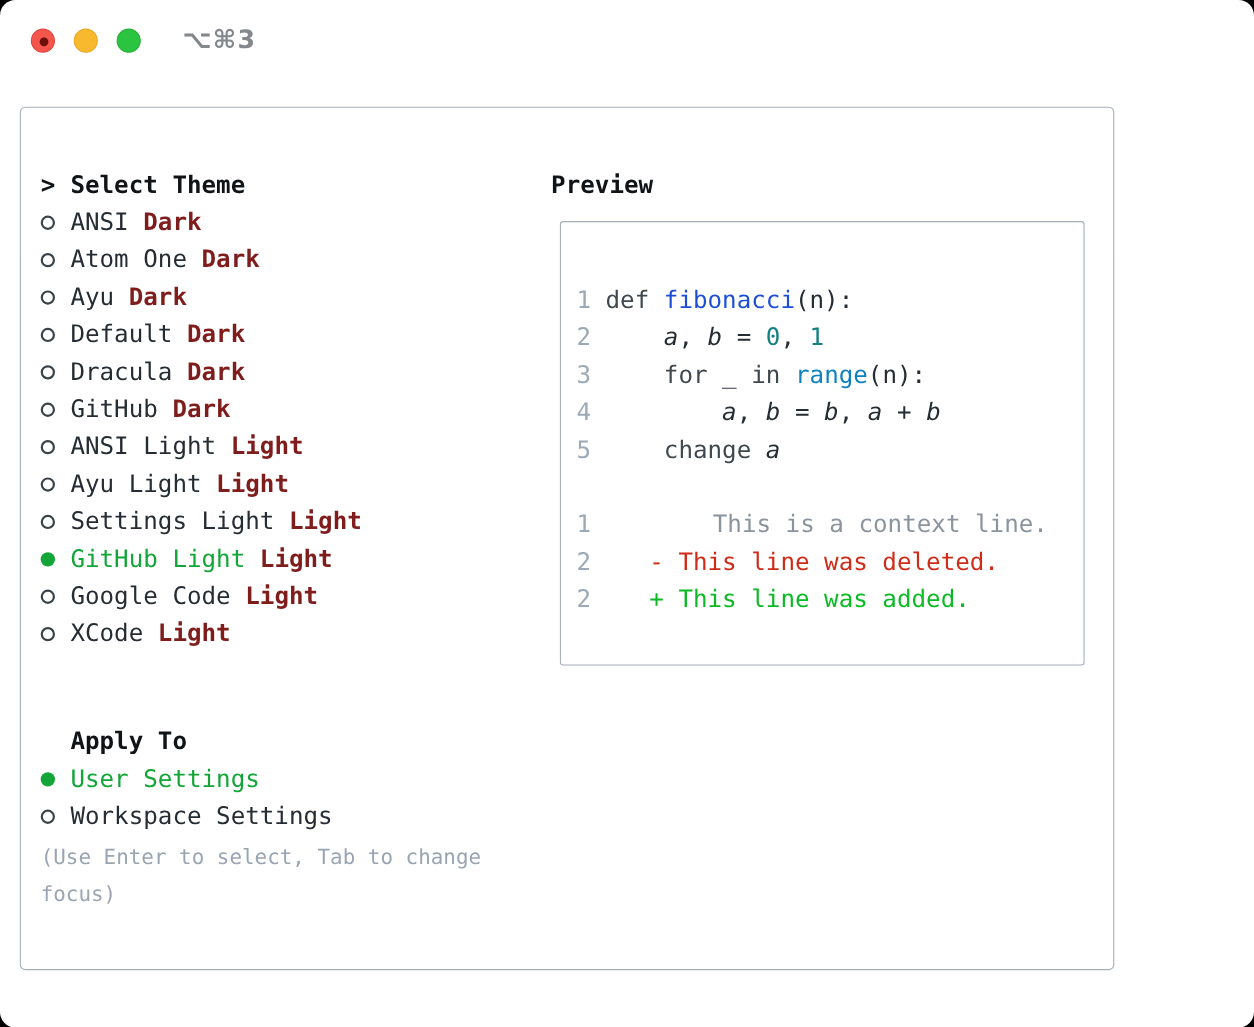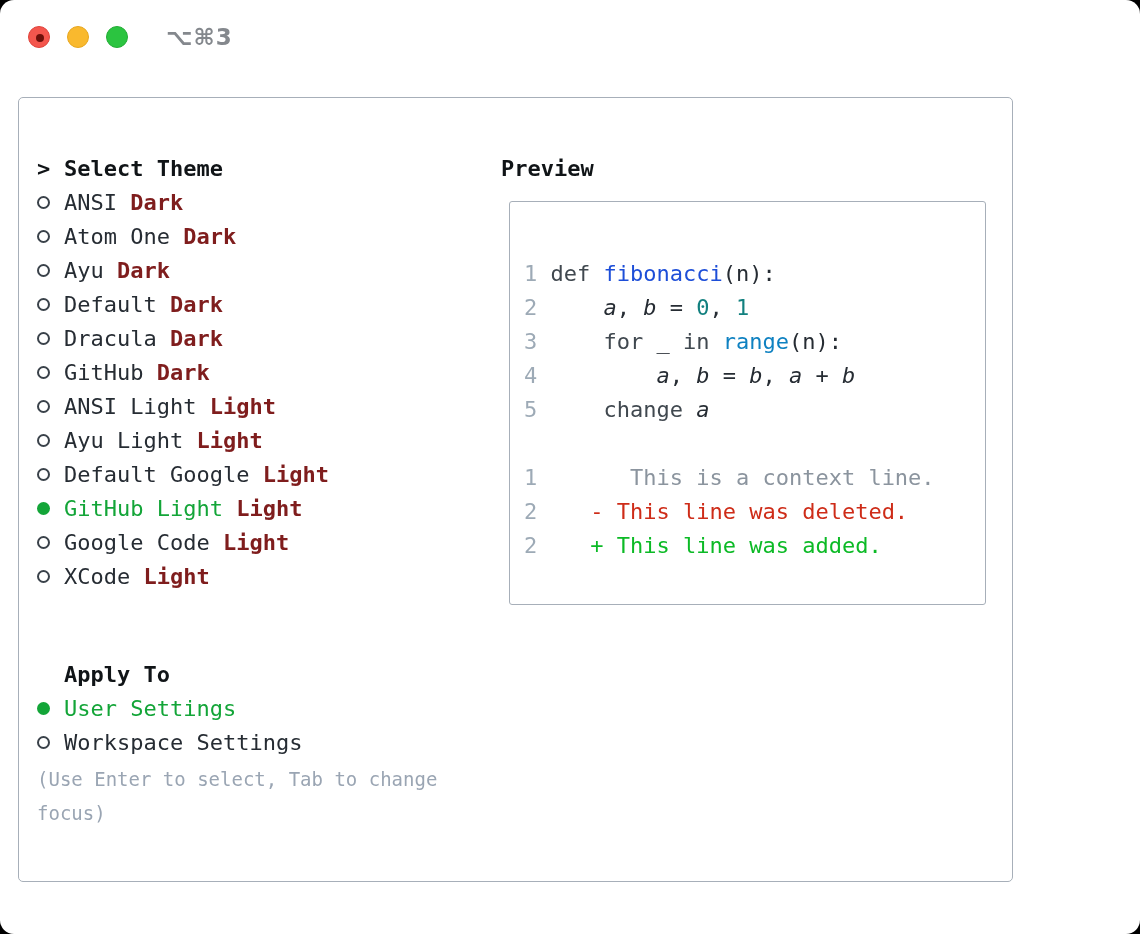--- a/index.html
+++ b/index.html
@@ -108,21 +108,21 @@
       </div>
 
     <div class="row"><span class="bullet-cell"><span class="bullet"></span></span><span class="t-name">ANSI</span><span class="t-tag"> Dark</span></div>
         <div class="row"><span class="bullet-cell"><span class="bullet"></span></span><span class="t-name">Atom One</span><span class="t-tag"> Dark</span></div>
         <div class="row"><span class="bullet-cell"><span class="bullet"></span></span><span class="t-name">Ayu</span><span class="t-tag"> Dark</span></div>
         <div class="row"><span class="bullet-cell"><span class="bullet"></span></span><span class="t-name">Default</span><span class="t-tag"> Dark</span></div>
         <div class="row"><span class="bullet-cell"><span class="bullet"></span></span><span class="t-name">Dracula</span><span class="t-tag"> Dark</span></div>
         <div class="row"><span class="bullet-cell"><span class="bullet"></span></span><span class="t-name">GitHub</span><span class="t-tag"> Dark</span></div>
         <div class="row"><span class="bullet-cell"><span class="bullet"></span></span><span class="t-name">ANSI Light</span><span class="t-tag"> Light</span></div>
         <div class="row"><span class="bullet-cell"><span class="bullet"></span></span><span class="t-name">Ayu Light</span><span class="t-tag"> Light</span></div>
-        <div class="row"><span class="bullet-cell"><span class="bullet"></span></span><span class="t-name">Default Google</span><span class="t-tag"> Light</span></div>
+        <div class="row"><span class="bullet-cell"><span class="bullet"></span></span><span class="t-name">Settings Light</span><span class="t-tag"> Light</span></div>
         <div class="row"><span class="bullet-cell"><span class="bullet sel"></span></span><span class="t-name sel">GitHub Light</span><span class="t-tag"> Light</span></div>
         <div class="row"><span class="bullet-cell"><span class="bullet"></span></span><span class="t-name">Google Code</span><span class="t-tag"> Light</span></div>
         <div class="row"><span class="bullet-cell"><span class="bullet"></span></span><span class="t-name">XCode</span><span class="t-tag"> Light</span></div>
       </div>
 
     <div id="apply-section">
       <div class="row">
         <span class="indent"></span><span class="hdr">Apply To</span>
       </div>
 
@@ -136,20 +136,20 @@
 
     <div id="preview-box">
       <div id="code-block">
 
       <div class="code-line"><span class="seg" style="color: rgb(157, 170, 182);">1 </span><span class="seg" style="color: rgb(64, 72, 79);">def </span><span class="seg" style="color: #1d4ed8;">fibonacci</span><span class="seg" style="color: rgb(38, 44, 51);">(n):</span></div>
           <div class="code-line"><span class="seg" style="color: rgb(157, 170, 182);">2     </span><span class="seg it" style="color: rgb(38, 44, 51);">a</span><span class="seg" style="color: rgb(38, 44, 51);">, </span><span class="seg it" style="color: rgb(38, 44, 51);">b</span><span class="seg" style="color: rgb(38, 44, 51);"> = </span><span class="seg" style="color: rgb(18, 128, 127);">0</span><span class="seg" style="color: rgb(38, 44, 51);">, </span><span class="seg" style="color: rgb(18, 128, 127);">1</span></div>
           <div class="code-line"><span class="seg" style="color: rgb(157, 170, 182);">3     </span><span class="seg" style="color: rgb(64, 72, 79);">for </span><span class="seg" style="color: rgb(38, 44, 51);">_ </span><span class="seg" style="color: rgb(64, 72, 79);">in </span><span class="seg" style="color: rgb(14, 129, 193);">range</span><span class="seg" style="color: rgb(38, 44, 51);">(n):</span></div>
           <div class="code-line"><span class="seg" style="color: rgb(157, 170, 182);">4         </span><span class="seg it" style="color: rgb(38, 44, 51);">a</span><span class="seg" style="color: rgb(38, 44, 51);">, </span><span class="seg it" style="color: rgb(38, 44, 51);">b</span><span class="seg" style="color: rgb(38, 44, 51);"> = </span><span class="seg it" style="color: rgb(38, 44, 51);">b</span><span class="seg" style="color: rgb(38, 44, 51);">, </span><span class="seg it" style="color: rgb(38, 44, 51);">a</span><span class="seg" style="color: rgb(38, 44, 51);"> + </span><span class="seg it" style="color: rgb(38, 44, 51);">b</span></div>
           <div class="code-line"><span class="seg" style="color: rgb(157, 170, 182);">5     </span><span class="seg" style="color: rgb(64, 72, 79);">change </span><span class="seg it" style="color: rgb(38, 44, 51);">a</span></div>
           <div class="code-line"></div>
-          <div class="code-line"><span class="seg" style="color: rgb(157, 170, 182);">1       </span><span class="seg" style="color: rgb(139, 148, 158);">This is a context line.</span></div>
+          <div class="code-line"><span class="seg" style="color: rgb(157, 170, 182);">1       </span><span class="seg" style="color: rgb(139, 148, 158); margin-left: 18px;">This is a context line.</span></div>
           <div class="code-line"><span class="seg" style="color: rgb(157, 170, 182);">2    </span><span class="seg" style="color: rgb(206, 44, 24);">- This line was deleted.</span></div>
           <div class="code-line"><span class="seg" style="color: rgb(157, 170, 182);">2    </span><span class="seg" style="color: rgb(12, 186, 38);">+ This line was added.</span></div>
         </div>
     </div>
 
   </div>
 </div>
 
 </body></html>

